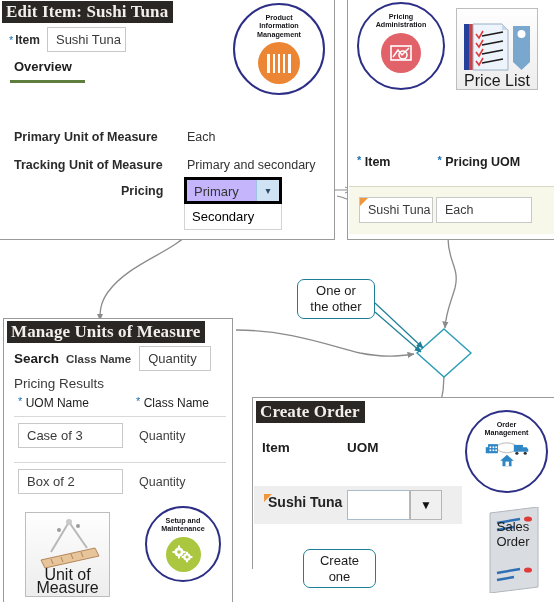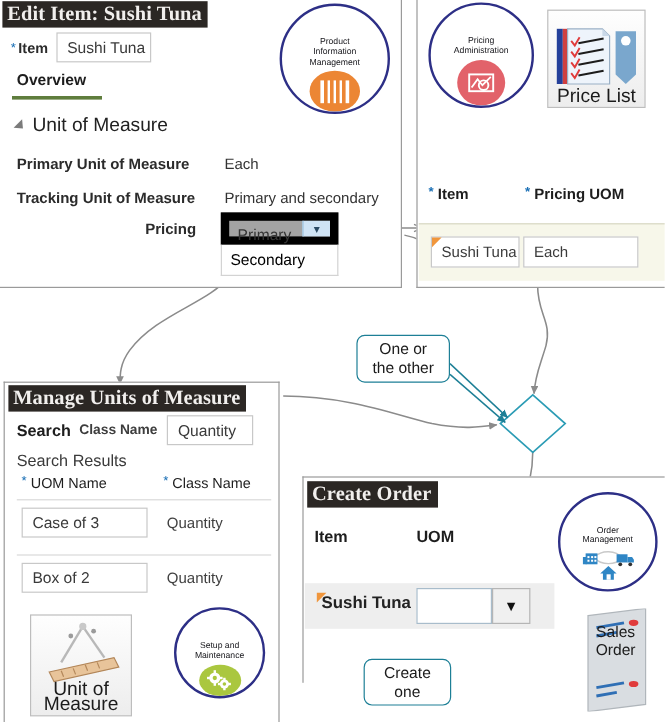--- a/index.html
+++ b/index.html
@@ -49,21 +49,21 @@
   .ei-section { position: absolute; left: 14px; top: 96px; font-size: 16px; color: #222; display: flex; align-items: center; gap: 7px; }
   .tri-left { width: 0; height: 0; border-left: 6px solid #7b7b7b; border-top: 5px solid transparent; border-bottom: 5px solid transparent; transform: rotate(45deg); }
   .ei-row { position: absolute; font-size: 12.5px; color: #333; }
   .ei-row .k { font-weight: 700; color: #2b2b2b; }
   .ei-row .v { font-weight: 400; color: #333; }
 
   
   .sel-wrap { position: absolute; left: 184px; top: 177px; width: 98px; }
   .sel-main {
     display: flex; align-items: stretch;
-    border: 7px solid #000000; background: #a3a3a3; height: 27px; box-sizing: border-box;
+    border: 3px solid #000000; background: #c4b5fd; height: 27px; box-sizing: border-box;
   }
   .sel-val { flex: 1; font-size: 13px; color: #353535; padding: 4px 0 0 7px; }
   .sel-arrow {
     width: 22px; background: #cfe3f4; border-left: 1px solid #9dc3e0;
     display: flex; align-items: center; justify-content: center;
     font-size: 10px; color: #2b4a63;
   }
   .sel-opt {
     border: 1px solid #d3d3d3; border-top: none; background: #fff;
     font-size: 13px; color: #000000; padding: 5px 7px; box-sizing: border-box; height: 26px;
@@ -121,22 +121,22 @@
   #callout-select-one { left: 303px; top: 549px; width: 73px; height: 39px; }
 
   
   .app-circle {
     position: absolute; border-radius: 50%;
     border: 2px solid #2d2f86; background: #fff;
     display: flex; flex-direction: column; align-items: center; justify-content: flex-start;
     box-sizing: border-box; overflow: hidden;
   }
   .app-circle .ctext {
-    font-size: 7.2px; font-weight: 400; color: #16161b; line-height: 8.4px;
-    text-align: center; margin-top: 26px; width: 94%;
+    font-size: 7.2px; font-weight: 700; color: #16161b; line-height: 8.4px;
+    text-align: center; margin-top: 9px; width: 94%;
   }
   .app-circle .cdisc {
     border-radius: 50%; display: flex; align-items: center; justify-content: center;
     margin-top: 3px;
   }
   #icon-pim { left: 233px; top: 3px; width: 92px; height: 92px; }
   #icon-pim .cdisc { width: 42px; height: 42px; background: #ec8634; }
   #icon-pricing-admin { left: 356px; top: 2px; width: 88px; height: 88px; }
   #icon-pricing-admin .cdisc { width: 40px; height: 40px; background: #e2626a; }
   #icon-setup { left: 144px; top: 505px; width: 76px; height: 76px; }
@@ -213,24 +213,20 @@
 
     <div class="ei-itemrow">
       <span class="req-star">*</span>
       <span class="lbl">Item</span>
       <span class="field-box" style="width:79px;">Sushi Tuna</span>
     </div>
 
     <div class="ei-tab">Overview</div>
     <div class="ei-tab-underline"></div>
 
-    <div class="ei-section">
-      <span class="tri-left"></span>
-      <span>Unit of Measure</span>
-    </div>
 
     <div class="ei-row" style="left:14px; top:130px;">
       <span class="k">Primary Unit of Measure</span>
     </div>
     <div class="ei-row" style="left:187px; top:130px;">
       <span class="v">Each</span>
     </div>
 
     <div class="ei-row" style="left:14px; top:158px;">
       <span class="k">Tracking Unit of Measure</span>
@@ -332,21 +328,21 @@
     <div class="muom-title">
       <span class="title-bar">Manage Units of Measure</span>
     </div>
 
     <div class="muom-search">
       <span class="s1">Search</span>
       <span class="s2">Class Name</span>
       <span class="field-box" style="width:72px;">Quantity</span>
     </div>
 
-    <div class="muom-sr">Search Results</div>
+    <div class="muom-sr">Pricing Results</div>
 
     <div class="muom-cols">
       <span class="c1">
         <span class="req-star">*</span>
         <span>UOM Name</span>
       </span>
       <span>
         <span class="req-star">*</span>
         <span>Class Name</span>
       </span>

